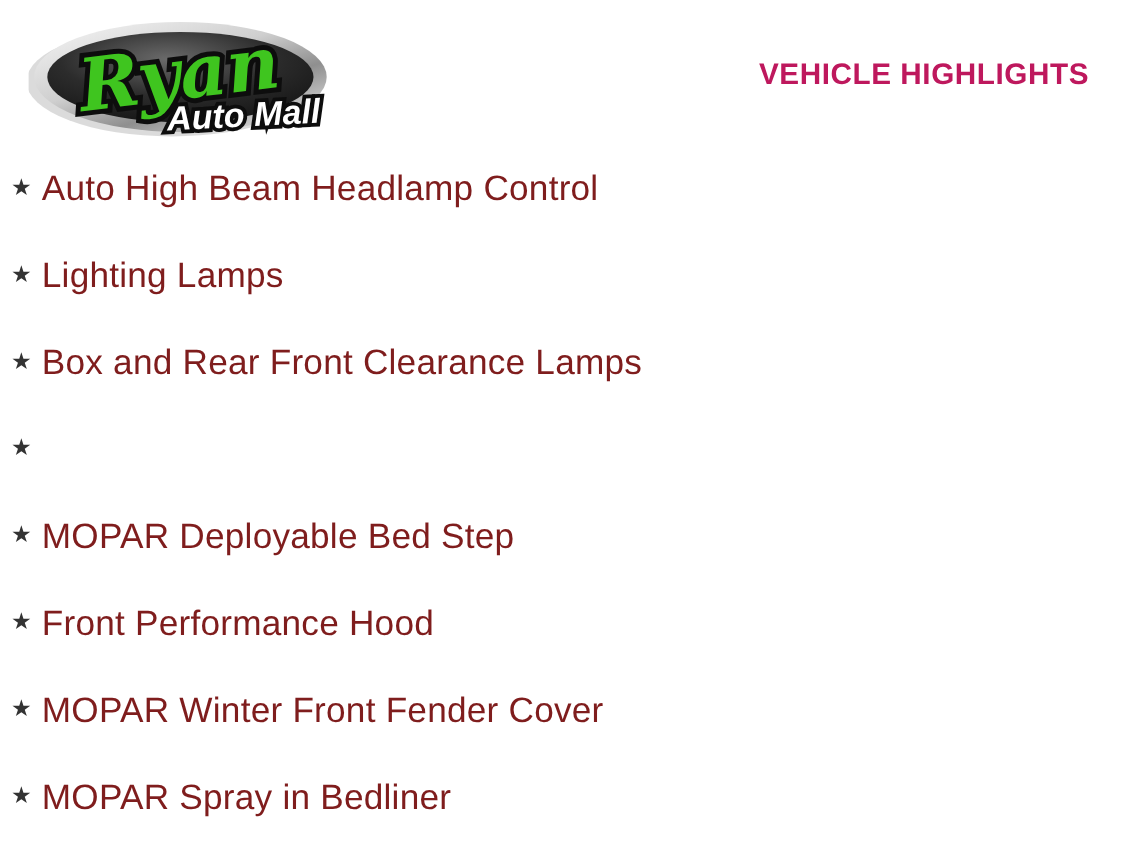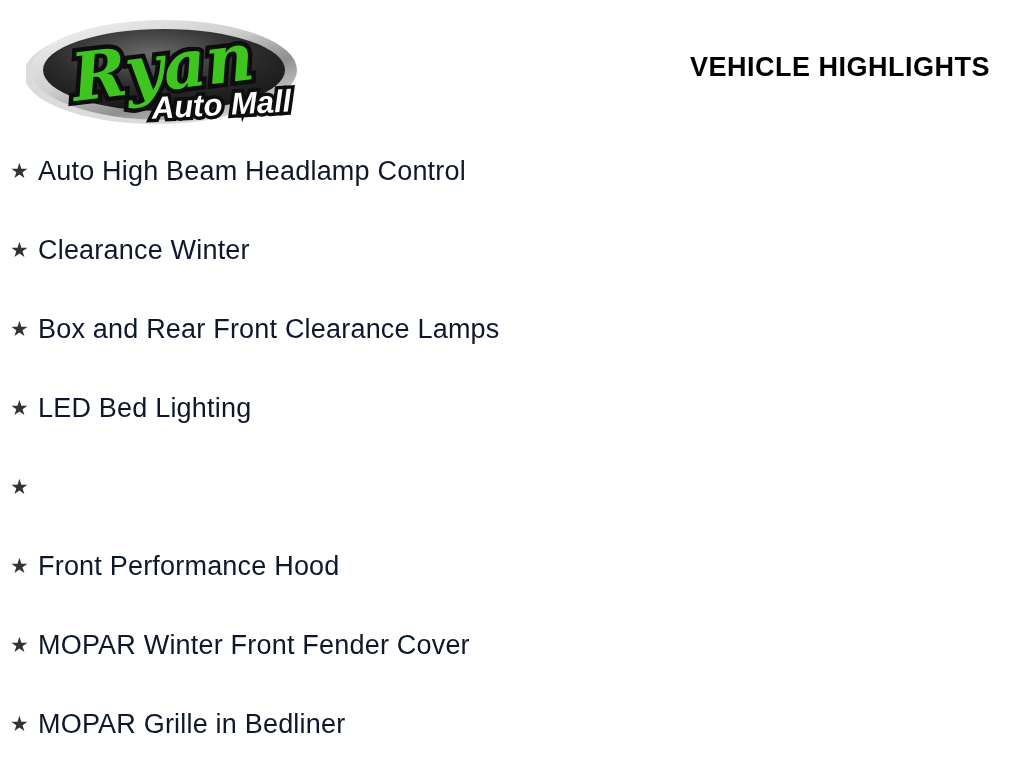--- a/index.html
+++ b/index.html
@@ -21,21 +21,21 @@
     height: 120px;
   }
 
   .page-title {
     position: absolute;
     top: 52px;
     right: 34px;
     font-size: 27px;
     line-height: 30px;
     font-weight: bold;
-    color: #000000;
+    color: #be185d;
     letter-spacing: 0.5px;
     white-space: nowrap;
   }
 
   .highlight-list {
     position: absolute;
     left: 0;
     top: 132px;
     width: 1024px;
     list-style: none;
@@ -53,22 +53,22 @@
     width: 28px;
     font-size: 21px;
     line-height: 1;
     color: #333333;
     flex: 0 0 28px;
     text-align: left;
     transform: translateY(-1px);
   }
 
   .highlight-text {
-    font-size: 27px;
-    color: #0f172a;
+    font-size: 32px;
+    color: #7f1d1d;
     letter-spacing: 0.2px;
     white-space: nowrap;
     text-align: center;
   }
 </style>
 </head>
 <body>
 
 <div class="logo-wrap">
   <svg width="282" height="120" viewBox="0 0 282 120">
@@ -100,38 +100,38 @@
 
 <div class="page-title">VEHICLE HIGHLIGHTS</div>
 
 <ul class="highlight-list">
   <li class="highlight-item">
     <span class="star-icon">★</span>
     <span class="highlight-text">Auto High Beam Headlamp Control</span>
   </li>
   <li class="highlight-item">
     <span class="star-icon">★</span>
-    <span class="highlight-text">Clearance Winter</span>
+    <span class="highlight-text">Lighting Lamps</span>
   </li>
   <li class="highlight-item">
     <span class="star-icon">★</span>
     <span class="highlight-text">Box and Rear Front Clearance Lamps</span>
   </li>
   <li class="highlight-item">
     <span class="star-icon">★</span>
-    <span class="highlight-text">LED Bed Lighting</span>
   </li>
   <li class="highlight-item">
     <span class="star-icon">★</span>
+    <span class="highlight-text">MOPAR Deployable Bed Step</span>
   </li>
   <li class="highlight-item">
     <span class="star-icon">★</span>
     <span class="highlight-text">Front Performance Hood</span>
   </li>
   <li class="highlight-item">
     <span class="star-icon">★</span>
     <span class="highlight-text">MOPAR Winter Front Fender Cover</span>
   </li>
   <li class="highlight-item">
     <span class="star-icon">★</span>
-    <span class="highlight-text">MOPAR Grille in Bedliner</span>
+    <span class="highlight-text">MOPAR Spray in Bedliner</span>
   </li>
 </ul>
 
 </body></html>

